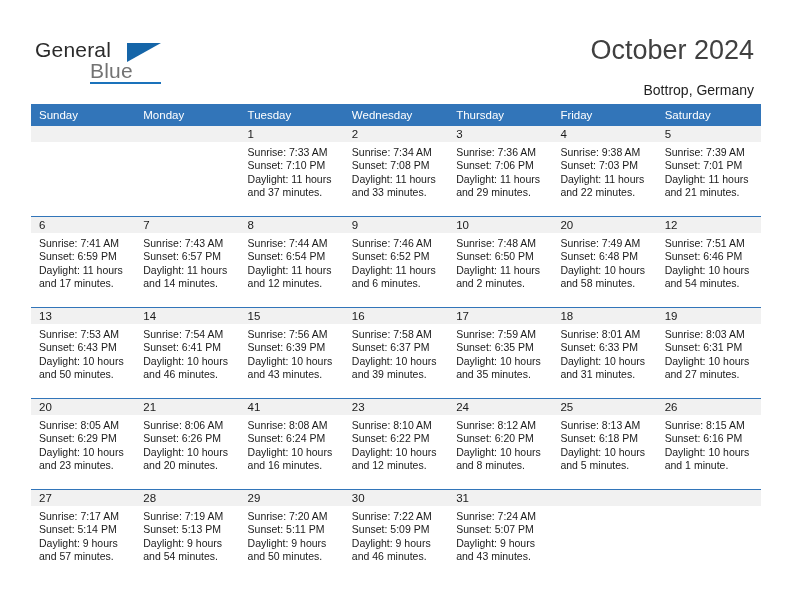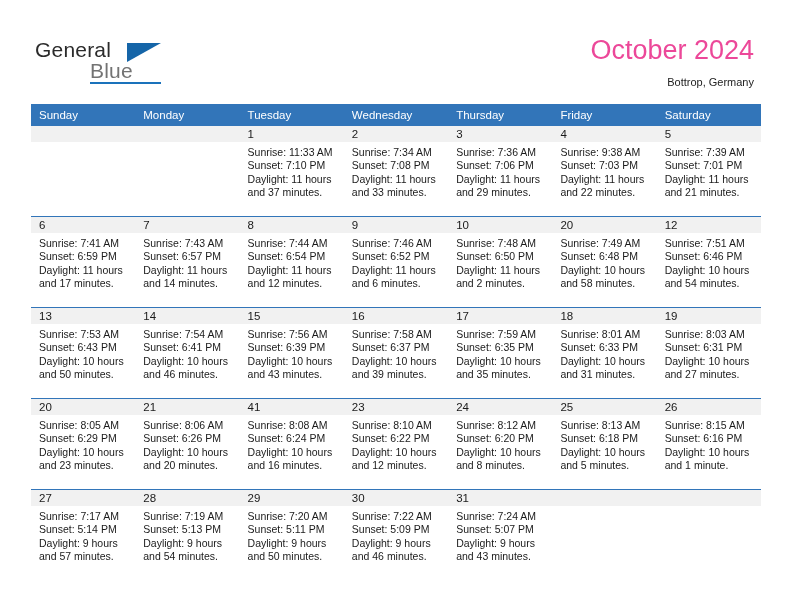--- a/index.html
+++ b/index.html
@@ -74,29 +74,29 @@
   }
 
   .title-block {
     position: absolute;
     right: 38px;
     top: 34px;
     text-align: right;
   }
   .cal-title {
     font-size: 27px;
-    color: #ec4899;
+    color: #404040;
     line-height: 32px;
     white-space: nowrap;
   }
   .cal-subtitle {
-    font-size: 11px;
+    font-size: 14px;
     color: #222222;
     line-height: 20px;
-    margin-top: 6px;
+    margin-top: 14px;
     white-space: nowrap;
   }
 
   
   .calendar {
     position: absolute;
     left: 31px;
     top: 104px;
     width: 730px;
     border-collapse: collapse;
@@ -205,21 +205,21 @@
         <td>
             <div class="cell empty">
               <div class="daynum-band"></div>
               <div class="cell-body"></div>
             </div>
           </td>
         <td>
             <div class="cell">
               <div class="daynum-band">1</div>
               <div class="cell-body">
-                <div>Sunrise: 11:33 AM</div>
+                <div>Sunrise: 7:33 AM</div>
                 <div>Sunset: 7:10 PM</div>
                 <div>Daylight: 11 hours</div>
                 <div>and 37 minutes.</div>
               </div>
             </div>
           </td>
         <td>
             <div class="cell">
               <div class="daynum-band">2</div>
               <div class="cell-body">

